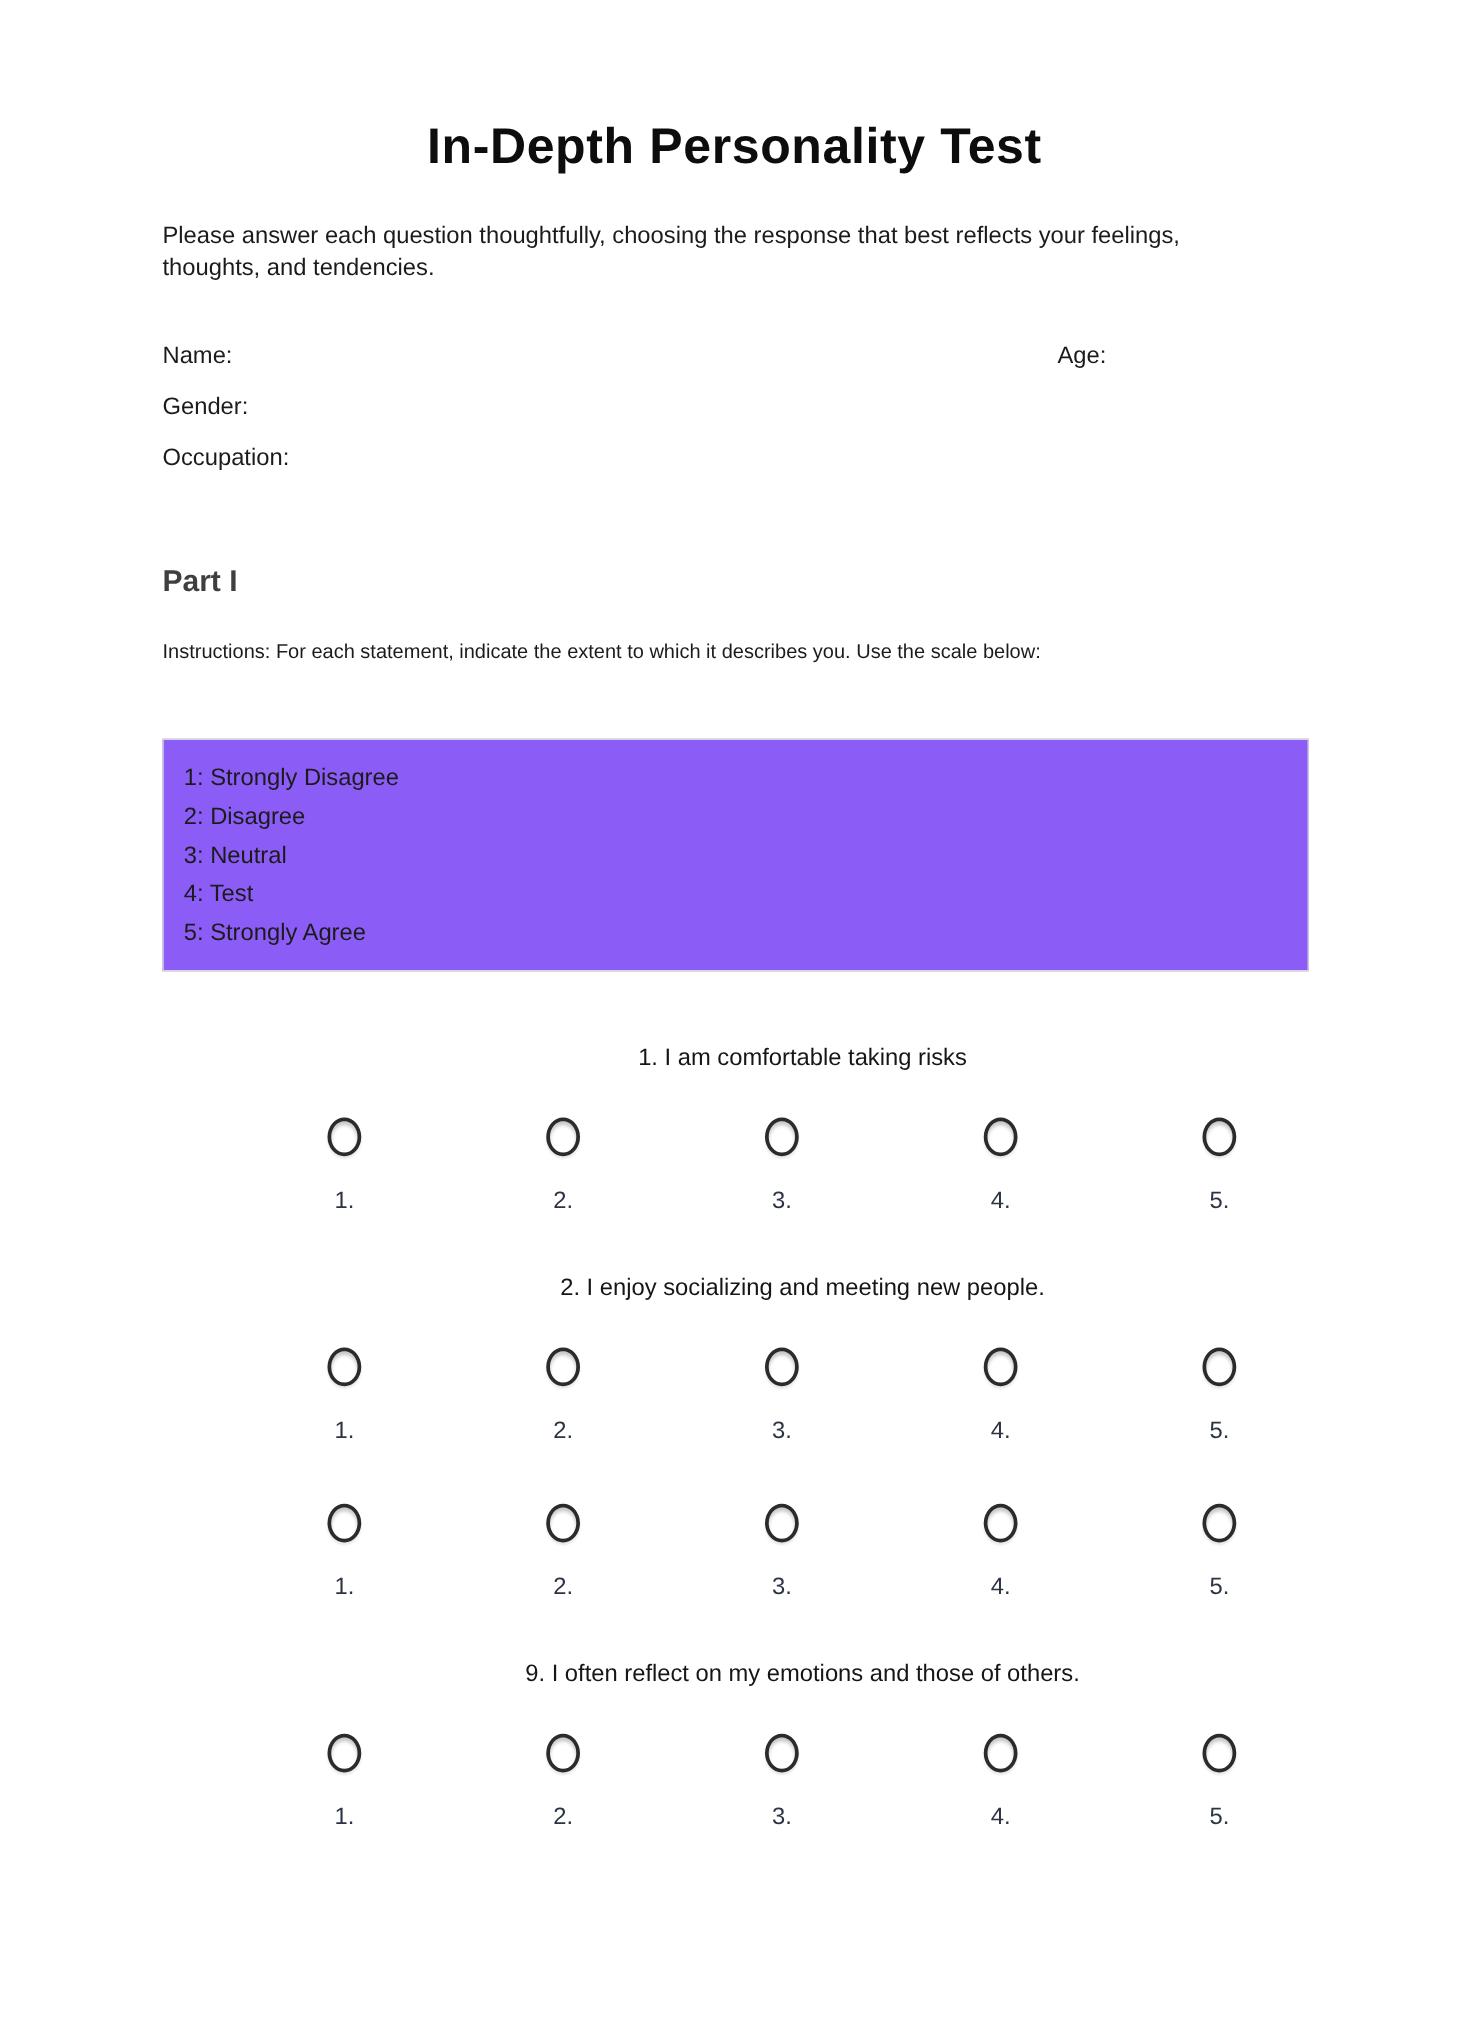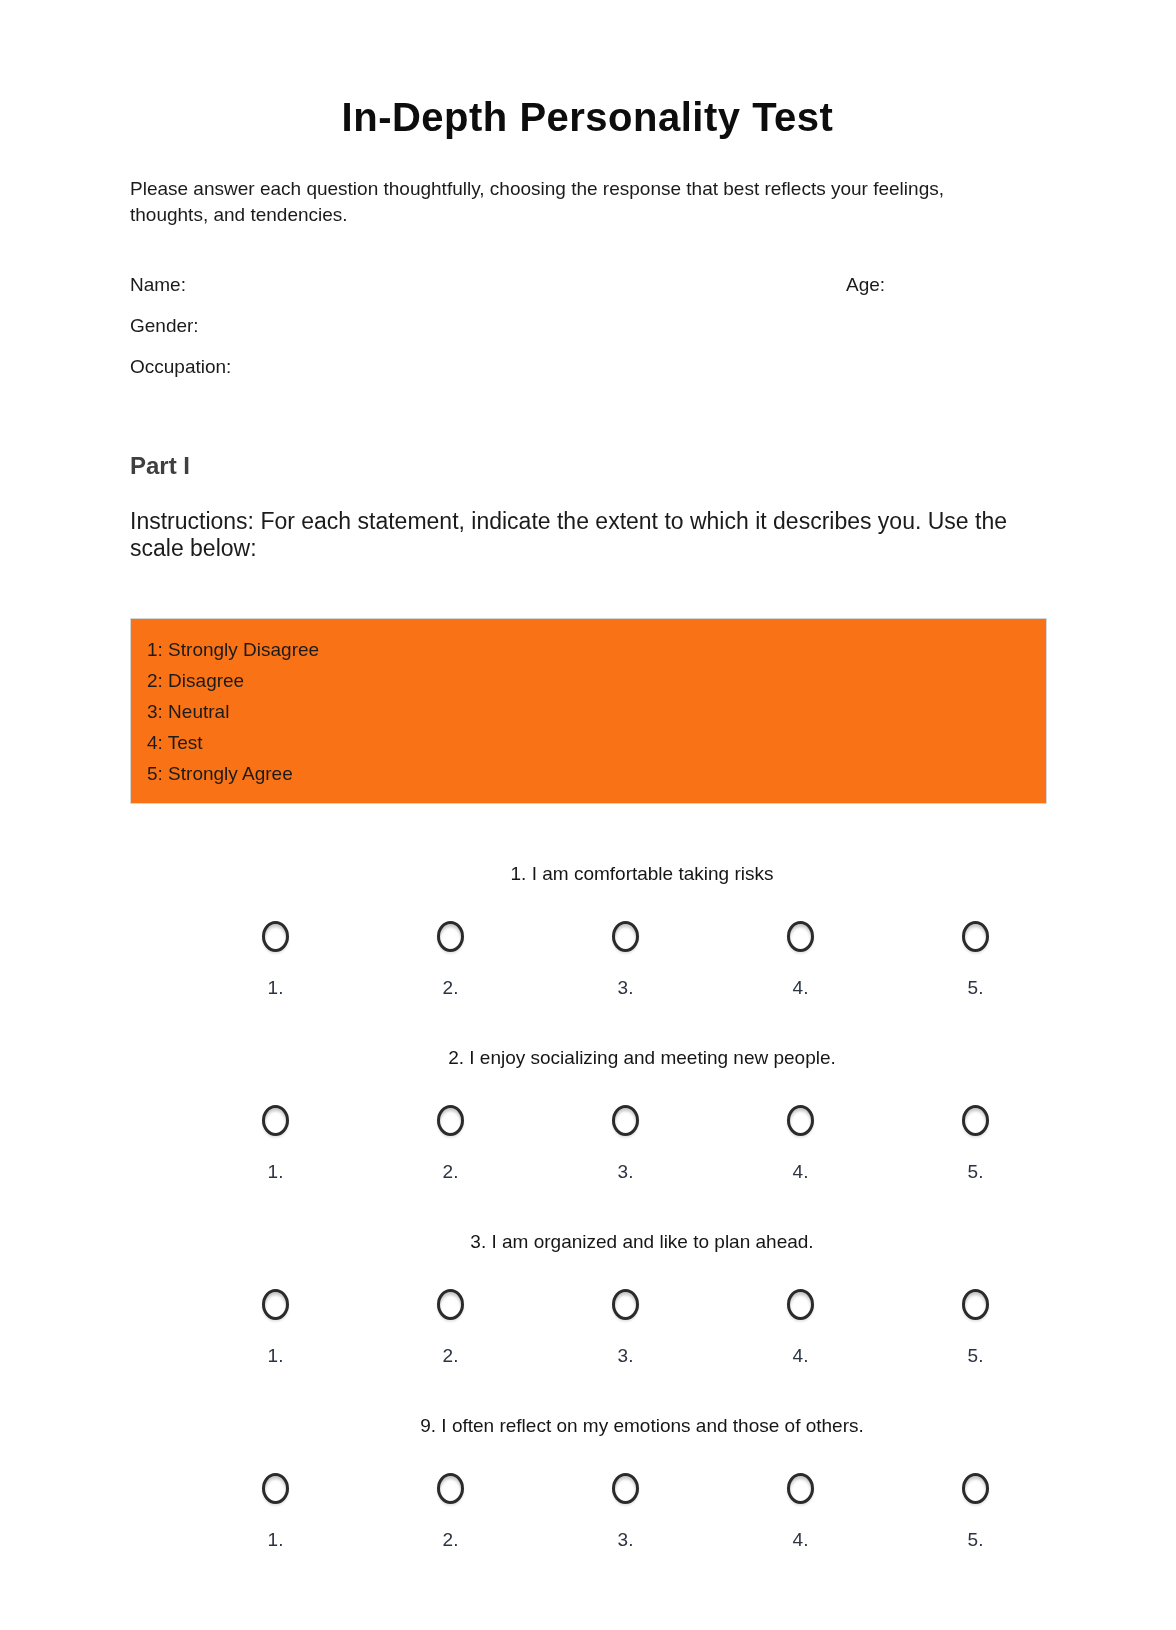--- a/index.html
+++ b/index.html
@@ -46,30 +46,30 @@
     top: 0;
   }
   .part-heading {
     margin-top: 73px;
     font-size: 24px;
     font-weight: bold;
     color: #3f3f3f;
   }
   .instructions {
     margin-top: 28px;
-    font-size: 23px;
+    font-size: 16px;
     line-height: 27px;
     max-width: 900px;
     color: #1b1b1b;
   }
   .scale-box {
     margin-top: 56px;
     width: 917px;
     border: 1px solid #d6d6d6;
-    background: #f97316;
+    background: #8b5cf6;
     padding: 15px 16px 14px 16px;
   }
   .scale-box .scale-item {
     list-style: none;
     font-size: 19px;
     line-height: 31px;
     color: #1b1b1b;
   }
   .questions { margin-top: 58px; text-align: center; }
   .question-block { margin-bottom: 47px; }
@@ -211,21 +211,20 @@
         <div class="rating-cell">
             <span class="rating-label">4.</span>
           </div>
         <div class="rating-cell">
             <span class="rating-label">5.</span>
           </div>
       </div>
     </div>
 
     <div class="question-block">
-      <div class="question-text">3. I am organized and like to plan ahead.</div>
       <div class="radio-row">
         <div class="radio-cell">
             <span class="radio"></span>
           </div>
         <div class="radio-cell">
             <span class="radio"></span>
           </div>
         <div class="radio-cell">
             <span class="radio"></span>
           </div>

